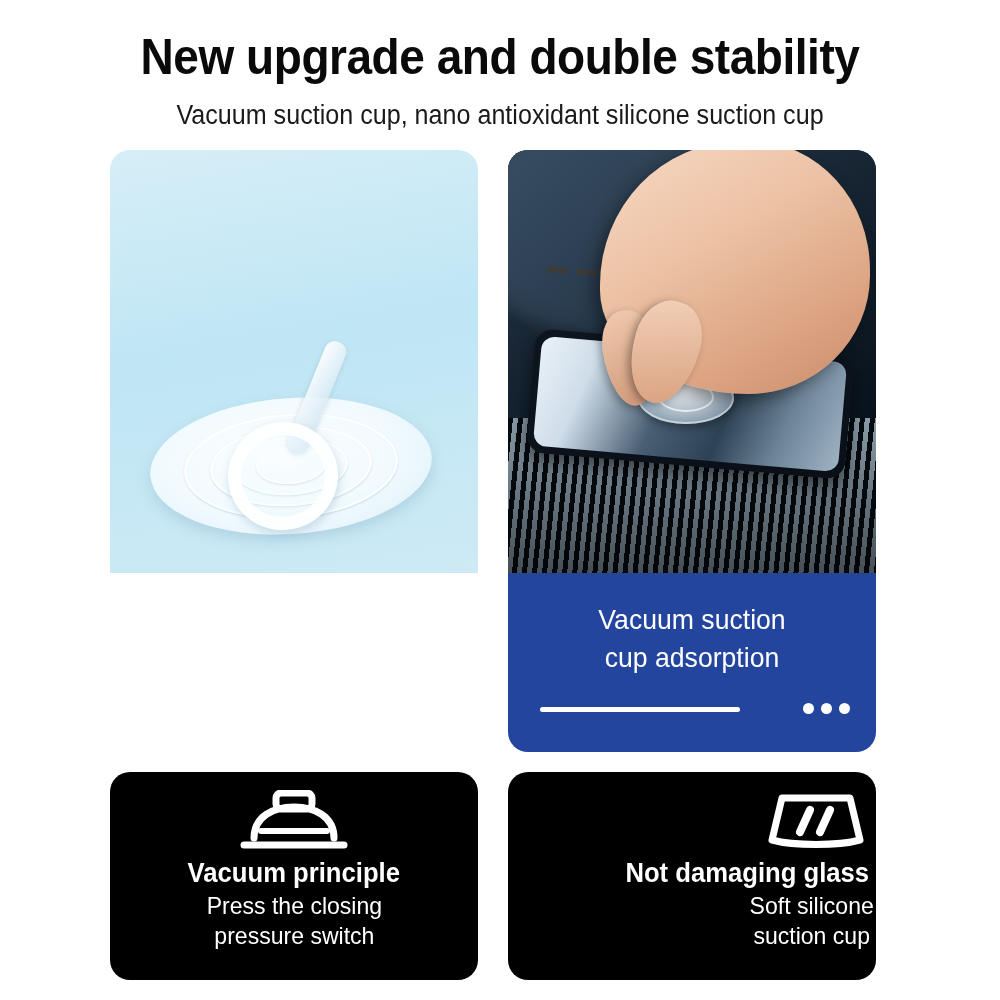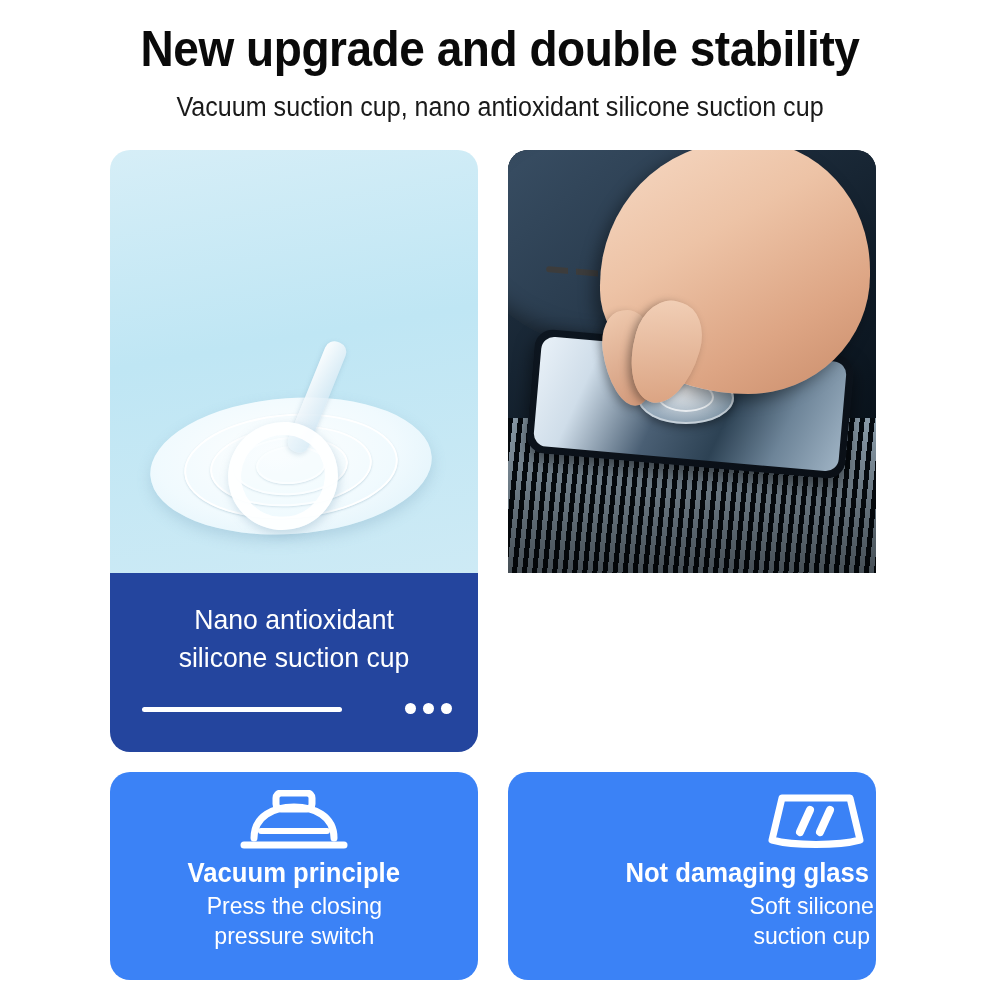--- a/index.html
+++ b/index.html
@@ -5,21 +5,21 @@
   * { margin:0; padding:0; box-sizing:border-box; }
   html,body { width:1000px; height:1000px; }
   body {
     background:#ffffff;
     font-family:"Liberation Sans", sans-serif;
     position:relative;
     overflow:hidden;
   }
 
   
-  #header { position:absolute; left:0; top:4px; width:836px; height:140px; }
+  #header { position:absolute; left:0; top:12px; width:836px; height:140px; }
   #title {
     position:absolute; left:0; top:16px; width:1000px;
     text-align:center;
     font-size:50px; font-weight:bold; color:#0a0a0a;
     letter-spacing:-0.5px;
     transform:scaleX(0.92); transform-origin:center top;
     white-space:nowrap;
   }
   #subtitle {
     position:absolute; left:0; top:88px; width:1000px;
@@ -51,21 +51,21 @@
   }
   .caption-rule {
     position:absolute; left:32px; top:134px; width:200px; height:5px;
     background:#ffffff; border-radius:3px;
   }
   .caption-dots { position:absolute; right:26px; top:130px; display:flex; gap:7px; }
   .caption-dots i { width:11px; height:11px; border-radius:50%; background:#ffffff; display:block; }
 
   .feature-card {
     width:368px; height:208px; top:772px;
-    background:#3b82f6;
+    background:#000000;
     display:flex; flex-direction:column; align-items:center;
   }
   #card-3 { left:110px; }
   #card-4 { left:508px;align-items:flex-end; }
 
   .feature-icon { margin-top:18px; height:62px; display:block; }
   .feature-title {
     margin-top:6px; color:#ffffff; font-size:27px; font-weight:bold;
     transform:scaleX(0.95); white-space:nowrap;
   }
@@ -200,30 +200,20 @@
 <div class="card photo-card" id="card-1">
   <div class="photo">
     <div id="photo-1-bg"></div>
     <div id="cup-body"></div>
     <div class="cup-ring" style="left:74px;  top:264px; width:214px; height:104px; transform:rotate(-4deg);"></div>
     <div class="cup-ring" style="left:100px; top:276px; width:162px; height:80px;  transform:rotate(-4deg);"></div>
     <div class="cup-ring" style="left:124px; top:287px; width:114px; height:58px;  transform:rotate(-4deg);"></div>
     <div class="cup-ring" style="left:146px; top:296px; width:70px;  height:38px;  transform:rotate(-4deg);"></div>
     <div id="cup-stem"></div>
     <div id="cup-knob"></div>
-  </div>
-  <div class="caption">
-    <div class="caption-text">Nano antioxidant
-silicone suction cup</div>
-    <div class="caption-rule"></div>
-    <div class="caption-dots">
-        <i></i>
-        <i></i>
-        <i></i>
-      </div>
   </div>
 </div>
 
 <div class="card photo-card" id="card-2">
   <div class="photo">
     <div id="photo-2-bg"></div>
     <div id="dash-upper">
       <div id="dash-curve"></div>
     </div>
     <div id="vent"></div>
@@ -231,20 +221,30 @@
     <div id="phone">
       <div id="phone-screen"></div>
     </div>
     <div id="phone-buttons"></div>
     <div id="cup2"></div>
     <div id="cup2-ring"></div>
     <div id="hand"></div>
     <div id="finger"></div>
     <div id="thumb"></div>
   </div>
+  <div class="caption">
+    <div class="caption-text">Vacuum suction
+cup adsorption</div>
+    <div class="caption-rule"></div>
+    <div class="caption-dots">
+        <i></i>
+        <i></i>
+        <i></i>
+      </div>
+  </div>
 </div>
 
 <div class="card feature-card" id="card-3">
   <span class="feature-icon">
     <svg width="120" height="62" viewBox="0 0 120 62">
       <rect x="42" y="3" width="36" height="16" rx="5" fill="none" stroke="#fff" stroke-width="7"></rect>
       <path d="M20 48 C20 26 40 17 60 17 C80 17 100 26 100 48" fill="none" stroke="#fff" stroke-width="7" stroke-linecap="round"></path>
       <line x1="27" y1="41" x2="93" y2="41" stroke="#fff" stroke-width="6" stroke-linecap="round"></line>
       <line x1="10" y1="55" x2="110" y2="55" stroke="#fff" stroke-width="7" stroke-linecap="round"></line>
     </svg>

